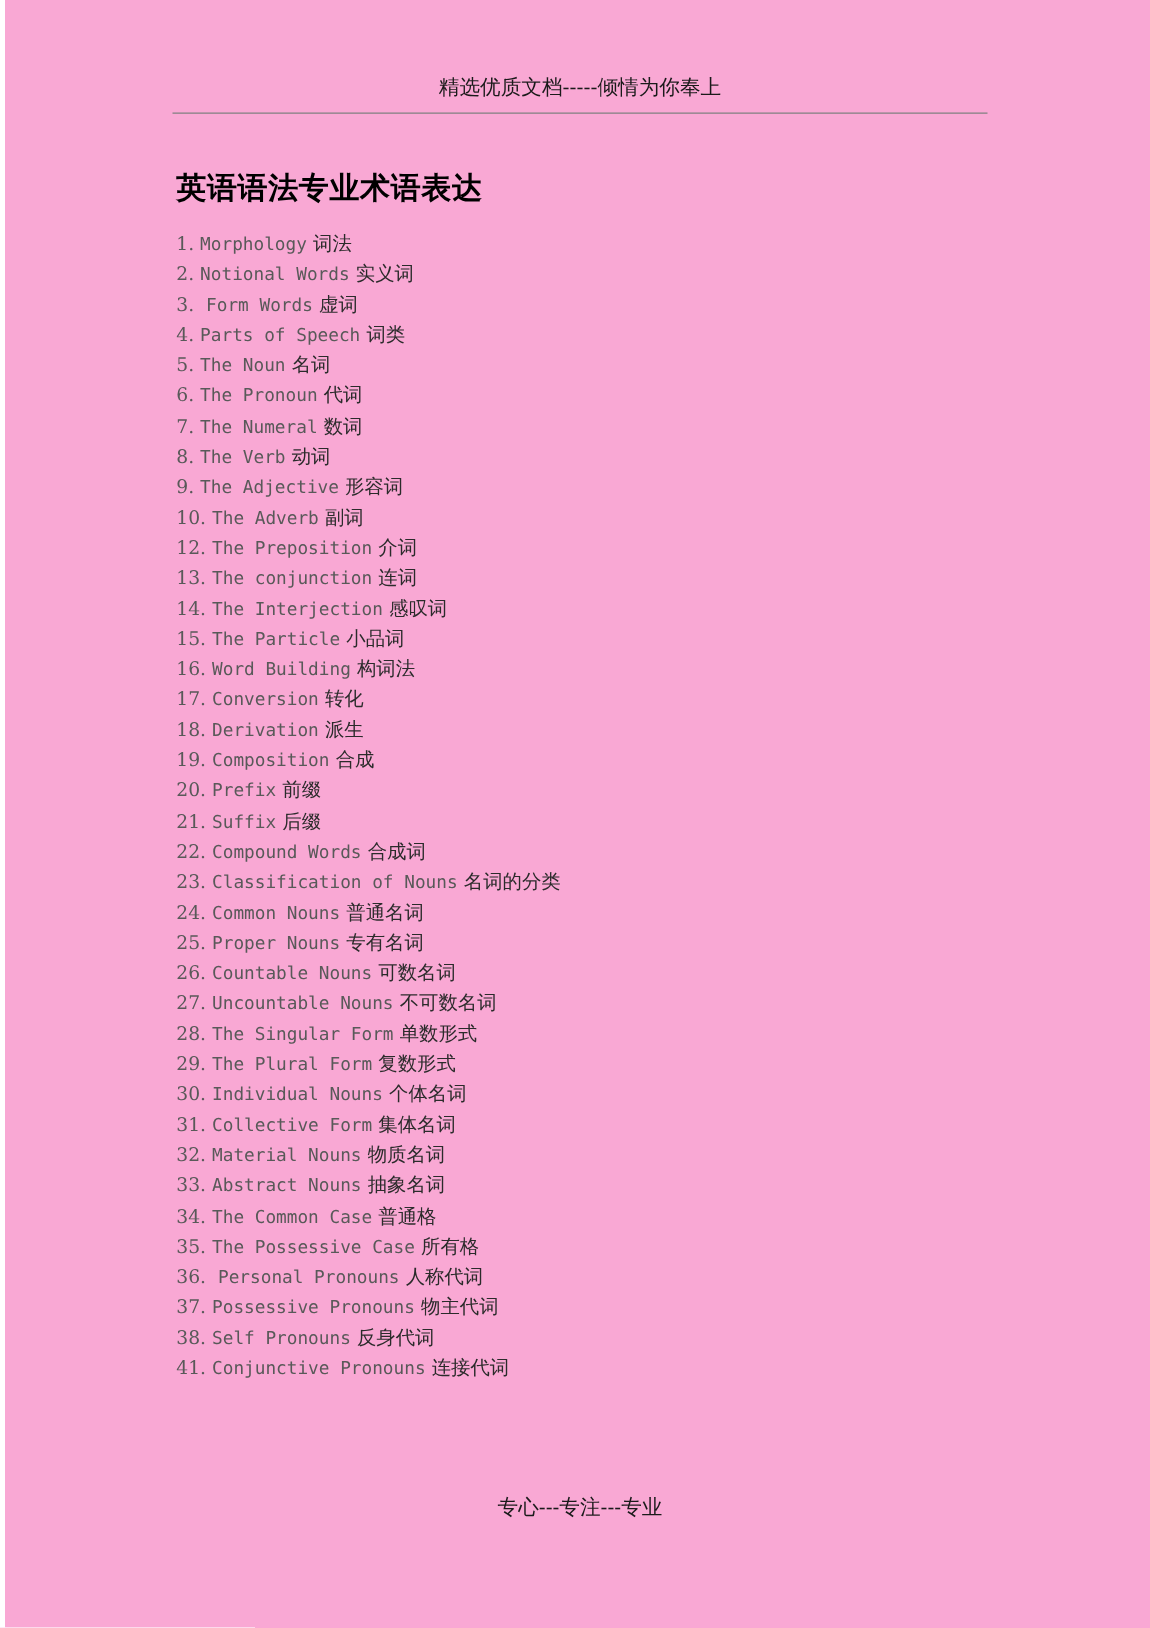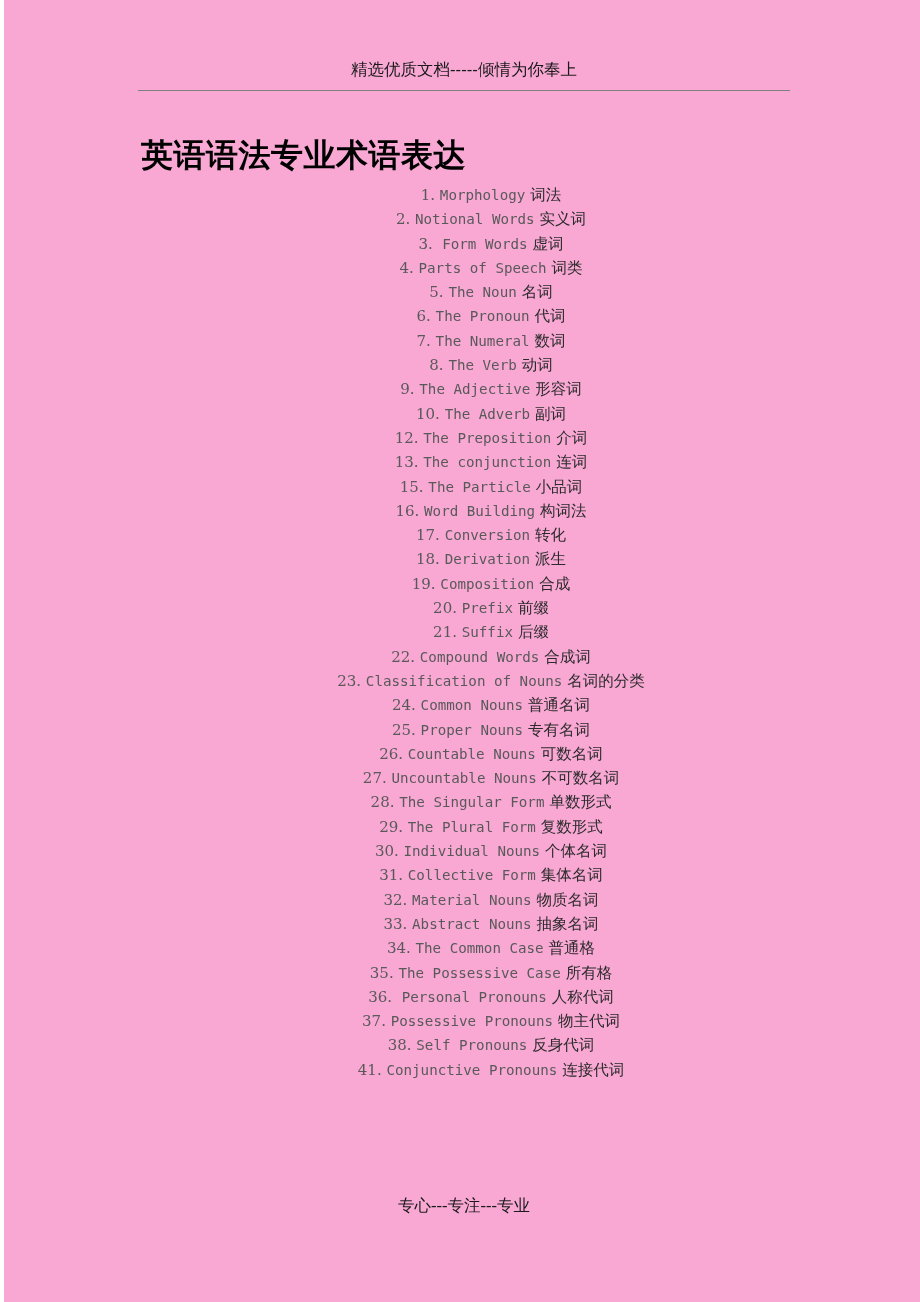--- a/index.html
+++ b/index.html
@@ -49,21 +49,21 @@
     border-top: 1px solid #808080;
     width: 652px;
   }
 
   
   .doc-title {
     position: absolute;
     left: 137px;
     top: 117px;
     font-family: "DejaVu Serif", "Liberation Serif", serif;
-    font-size: 32px;
+    font-size: 24px;
     font-weight: bold;
     line-height: 34px;
     color: #000000;
     letter-spacing: 0.5px;
     white-space: pre;
   }
 
   
   .term-list {
     position: absolute;
@@ -74,21 +74,20 @@
     padding: 0;
     list-style: none;
   }
 
   .term-item {
     height: 24.3px;
     line-height: 24.3px;
     white-space: pre;
     font-size: 0;
     color: #595959;
-    text-align: center;
   }
 
   .term-num {
     font-family: "DejaVu Serif", "Liberation Serif", serif;
     font-size: 15px;
     color: #595959;
     white-space: pre;
   }
 
   .term-en {
@@ -105,21 +104,21 @@
     white-space: pre;
   }
 
   
   .footer-text {
     position: absolute;
     left: 134px;
     top: 1194px;
     width: 652px;
     text-align: center;
-    font-family: Liberation Serif, serif;
+    font-family: Liberation Sans, sans-serif;
     font-size: 16.5px;
     line-height: 24px;
     color: #1a1a1a;
     white-space: pre;
   }
 </style>
 </head>
 <body>
 
 <div class="page">
@@ -137,20 +136,21 @@
       <li class="term-item"><span class="term-num">3.  </span><span class="term-en">Form Words</span><span class="term-zh"> 虚词</span></li>
       <li class="term-item"><span class="term-num">4. </span><span class="term-en">Parts of Speech</span><span class="term-zh"> 词类</span></li>
       <li class="term-item"><span class="term-num">5. </span><span class="term-en">The Noun</span><span class="term-zh"> 名词</span></li>
       <li class="term-item"><span class="term-num">6. </span><span class="term-en">The Pronoun</span><span class="term-zh"> 代词</span></li>
       <li class="term-item"><span class="term-num">7. </span><span class="term-en">The Numeral</span><span class="term-zh"> 数词</span></li>
       <li class="term-item"><span class="term-num">8. </span><span class="term-en">The Verb</span><span class="term-zh"> 动词</span></li>
       <li class="term-item"><span class="term-num">9. </span><span class="term-en">The Adjective</span><span class="term-zh"> 形容词</span></li>
       <li class="term-item"><span class="term-num">10. </span><span class="term-en">The Adverb</span><span class="term-zh"> 副词</span></li>
       <li class="term-item"><span class="term-num">12. </span><span class="term-en">The Preposition</span><span class="term-zh"> 介词</span></li>
       <li class="term-item"><span class="term-num">13. </span><span class="term-en">The conjunction</span><span class="term-zh"> 连词</span></li>
+      <li class="term-item"><span class="term-num">14. </span><span class="term-en">The Interjection</span><span class="term-zh"> 感叹词</span></li>
       <li class="term-item"><span class="term-num">15. </span><span class="term-en">The Particle</span><span class="term-zh"> 小品词</span></li>
       <li class="term-item"><span class="term-num">16. </span><span class="term-en">Word Building</span><span class="term-zh"> 构词法</span></li>
       <li class="term-item"><span class="term-num">17. </span><span class="term-en">Conversion</span><span class="term-zh"> 转化</span></li>
       <li class="term-item"><span class="term-num">18. </span><span class="term-en">Derivation</span><span class="term-zh"> 派生</span></li>
       <li class="term-item"><span class="term-num">19. </span><span class="term-en">Composition</span><span class="term-zh"> 合成</span></li>
       <li class="term-item"><span class="term-num">20. </span><span class="term-en">Prefix</span><span class="term-zh"> 前缀</span></li>
       <li class="term-item"><span class="term-num">21. </span><span class="term-en">Suffix</span><span class="term-zh"> 后缀</span></li>
       <li class="term-item"><span class="term-num">22. </span><span class="term-en">Compound Words</span><span class="term-zh"> 合成词</span></li>
       <li class="term-item"><span class="term-num">23. </span><span class="term-en">Classification of Nouns</span><span class="term-zh"> 名词的分类</span></li>
       <li class="term-item"><span class="term-num">24. </span><span class="term-en">Common Nouns</span><span class="term-zh"> 普通名词</span></li>

